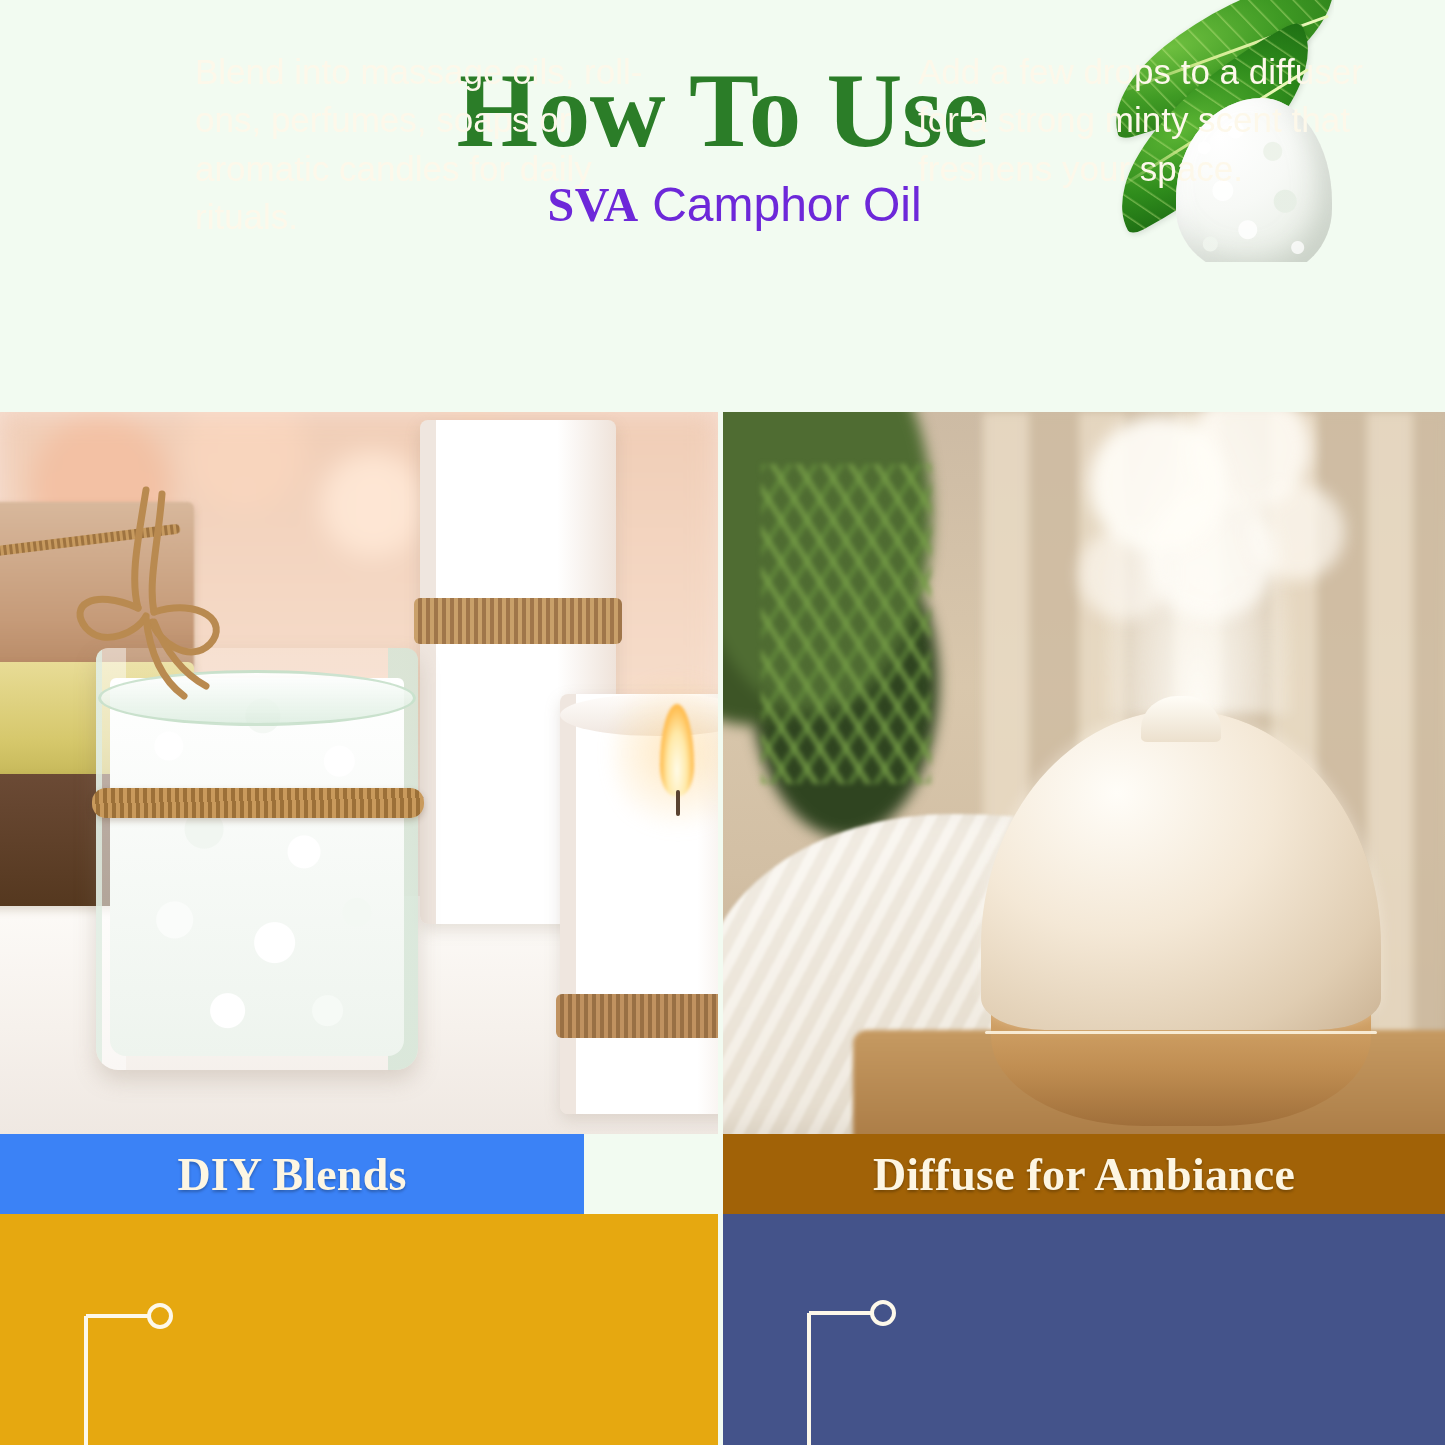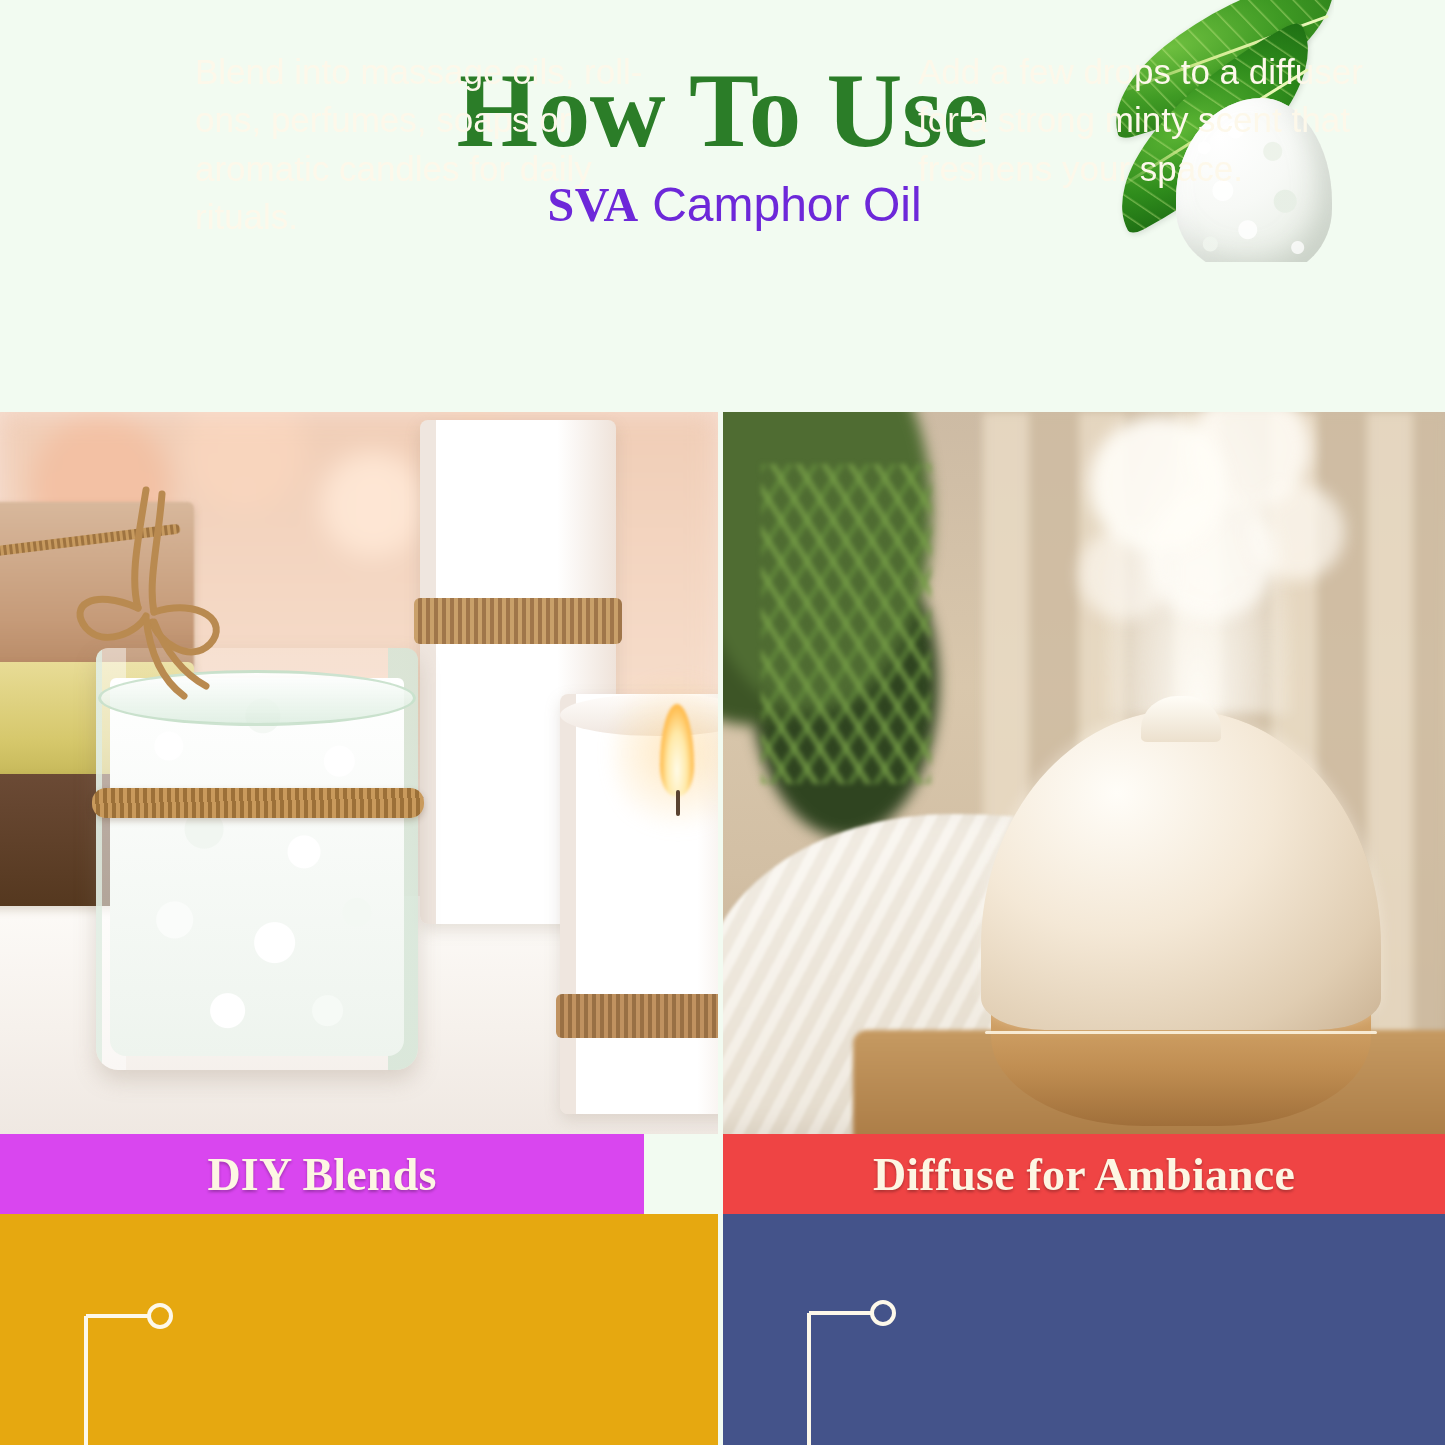--- a/index.html
+++ b/index.html
@@ -342,22 +342,22 @@
     position:absolute;
     top:1134px; height:80px;
     display:flex; align-items:center; justify-content:center;
     font-family:"Liberation Serif", serif;
     font-weight:bold;
     font-size:46px;
     letter-spacing:0.2px;
     color:#fdf6e3;
     text-shadow:0 2px 3px rgba(0,0,0,.28);
   }
-  .band-title-left  { left:0;   width:644px; background:#d946ef; }
-  .band-title-right { left:723px; width:722px; background:#ef4444; }
+  .band-title-left  { left:0;   width:584px; background:#3b82f6; }
+  .band-title-right { left:723px; width:722px; background:#a16207; }
 
   
   .band-body {
     position:absolute;
     top:1214px; height:231px;
   }
   .band-body-left  { left:0;   width:718px; background:#e6a810; }
   .band-body-right { left:723px; width:722px; background:#44538a; }
 
   .body-text {

